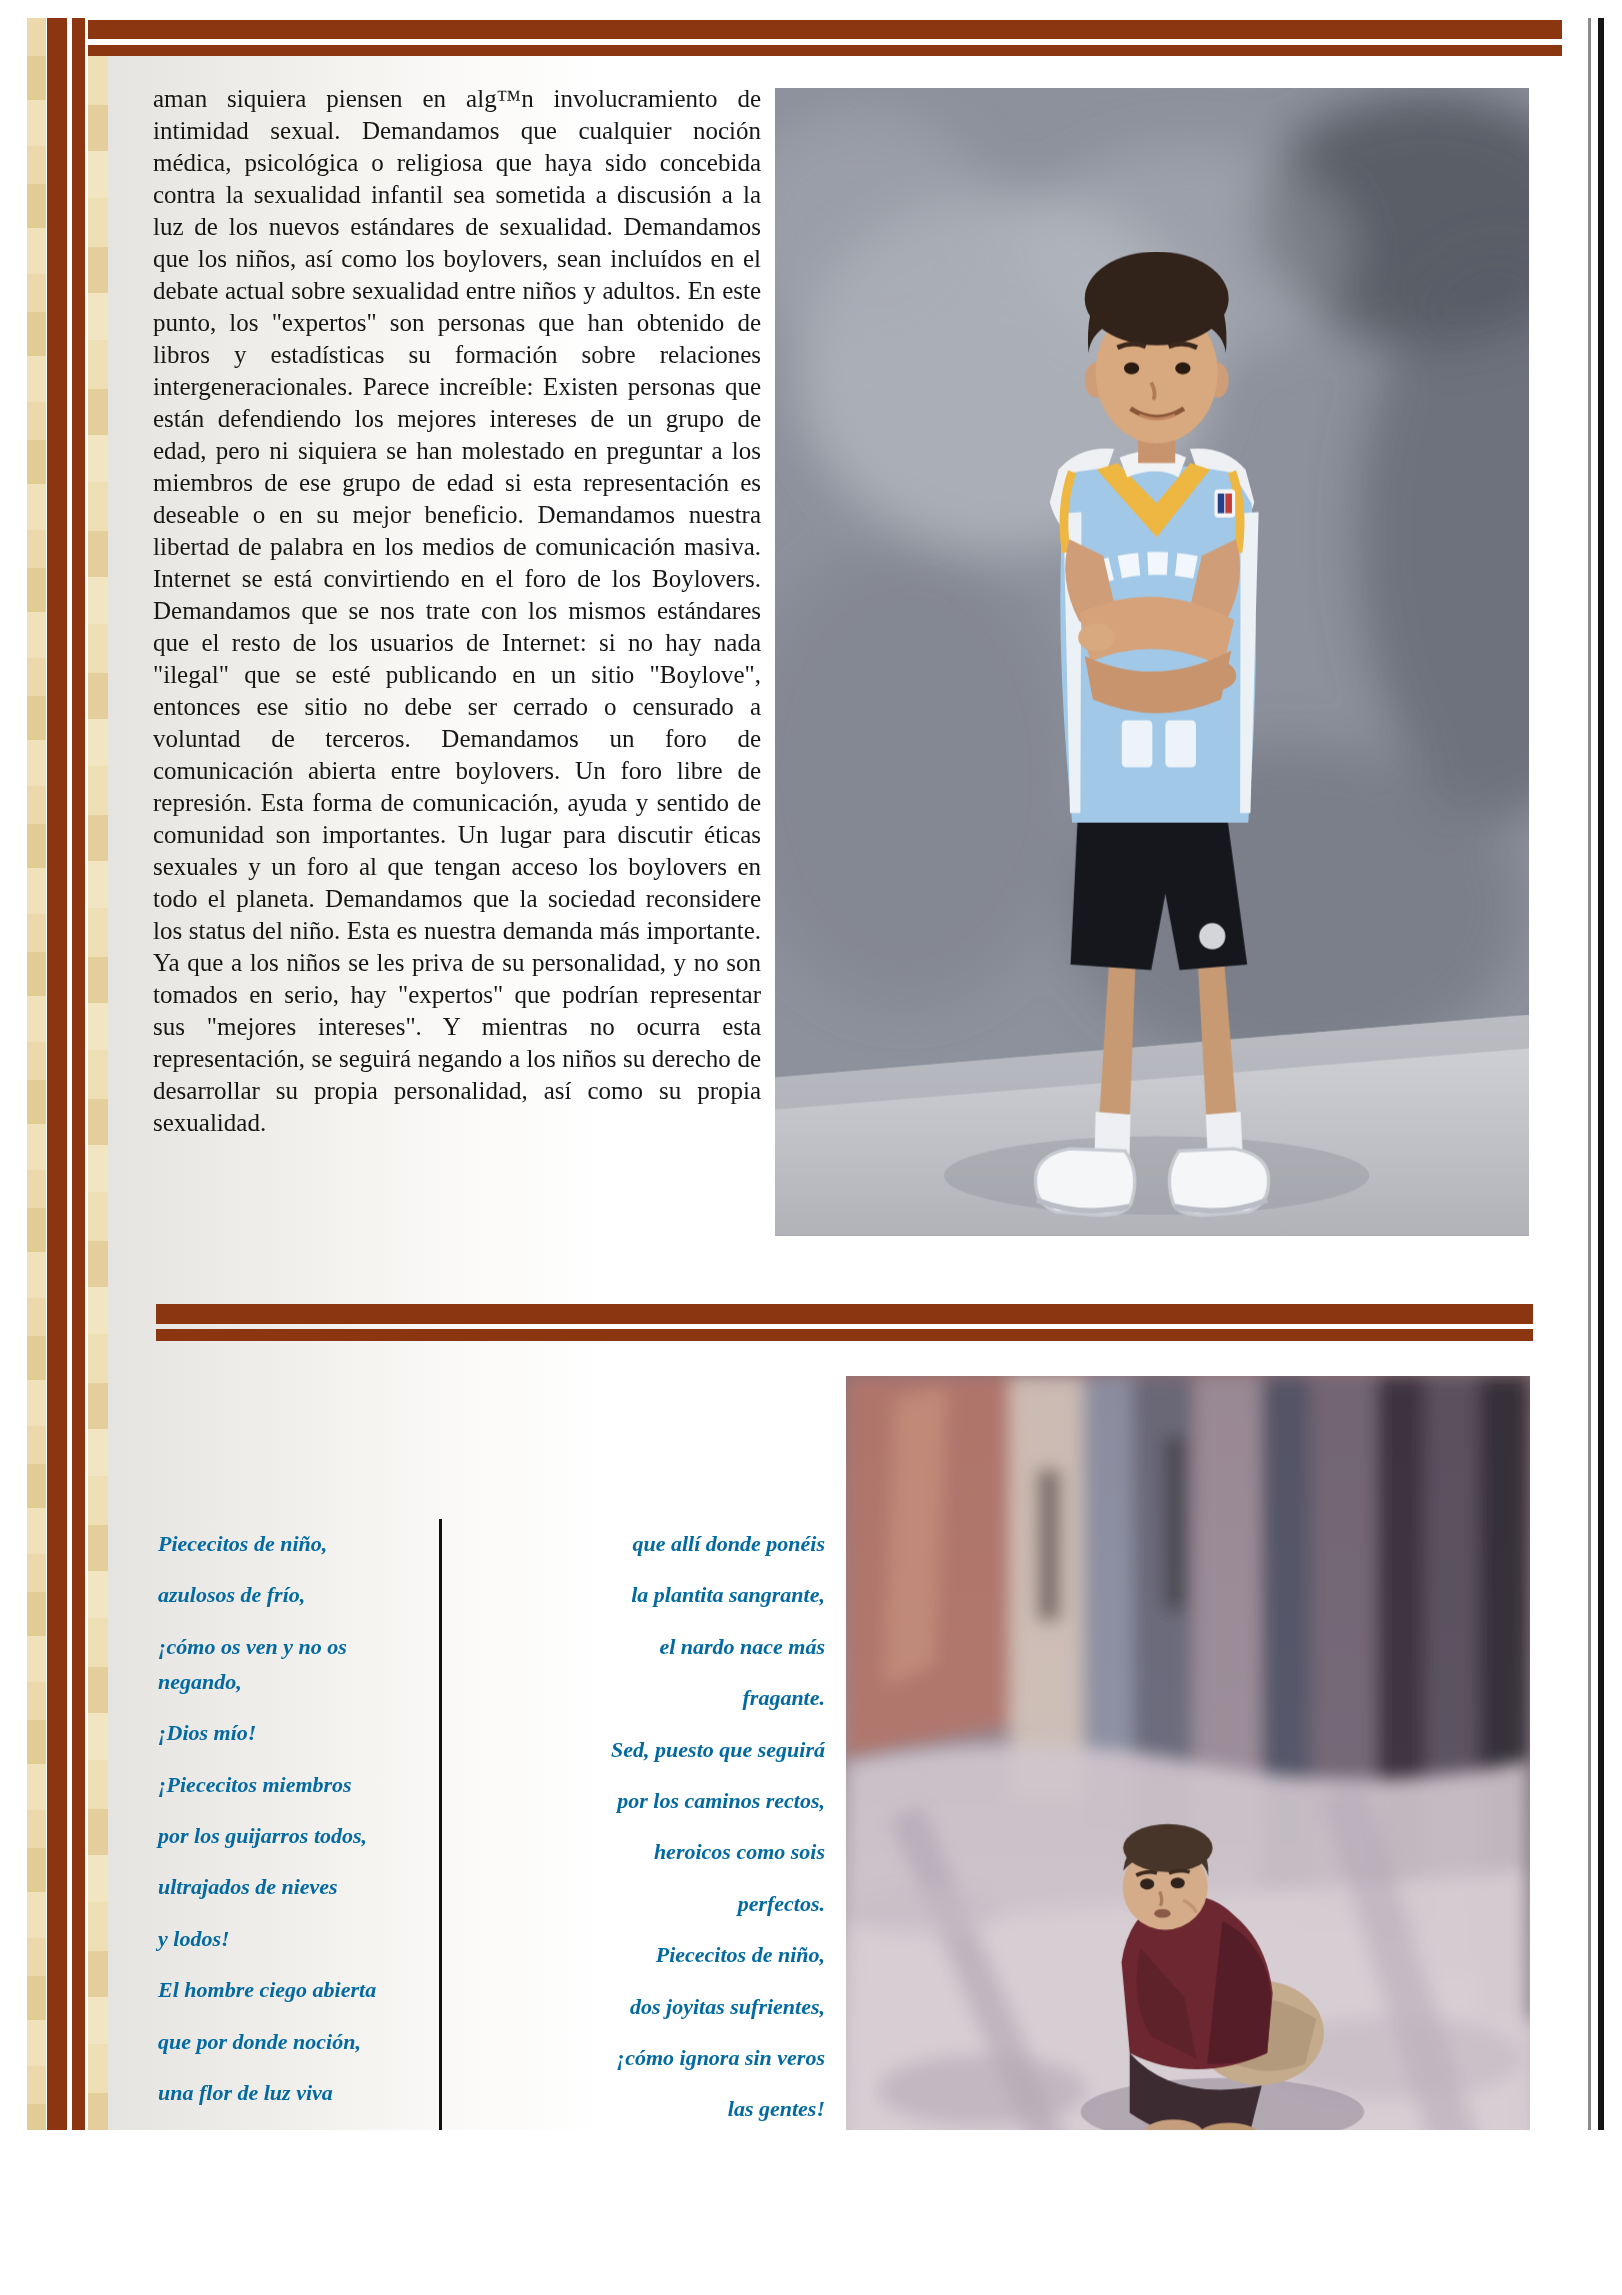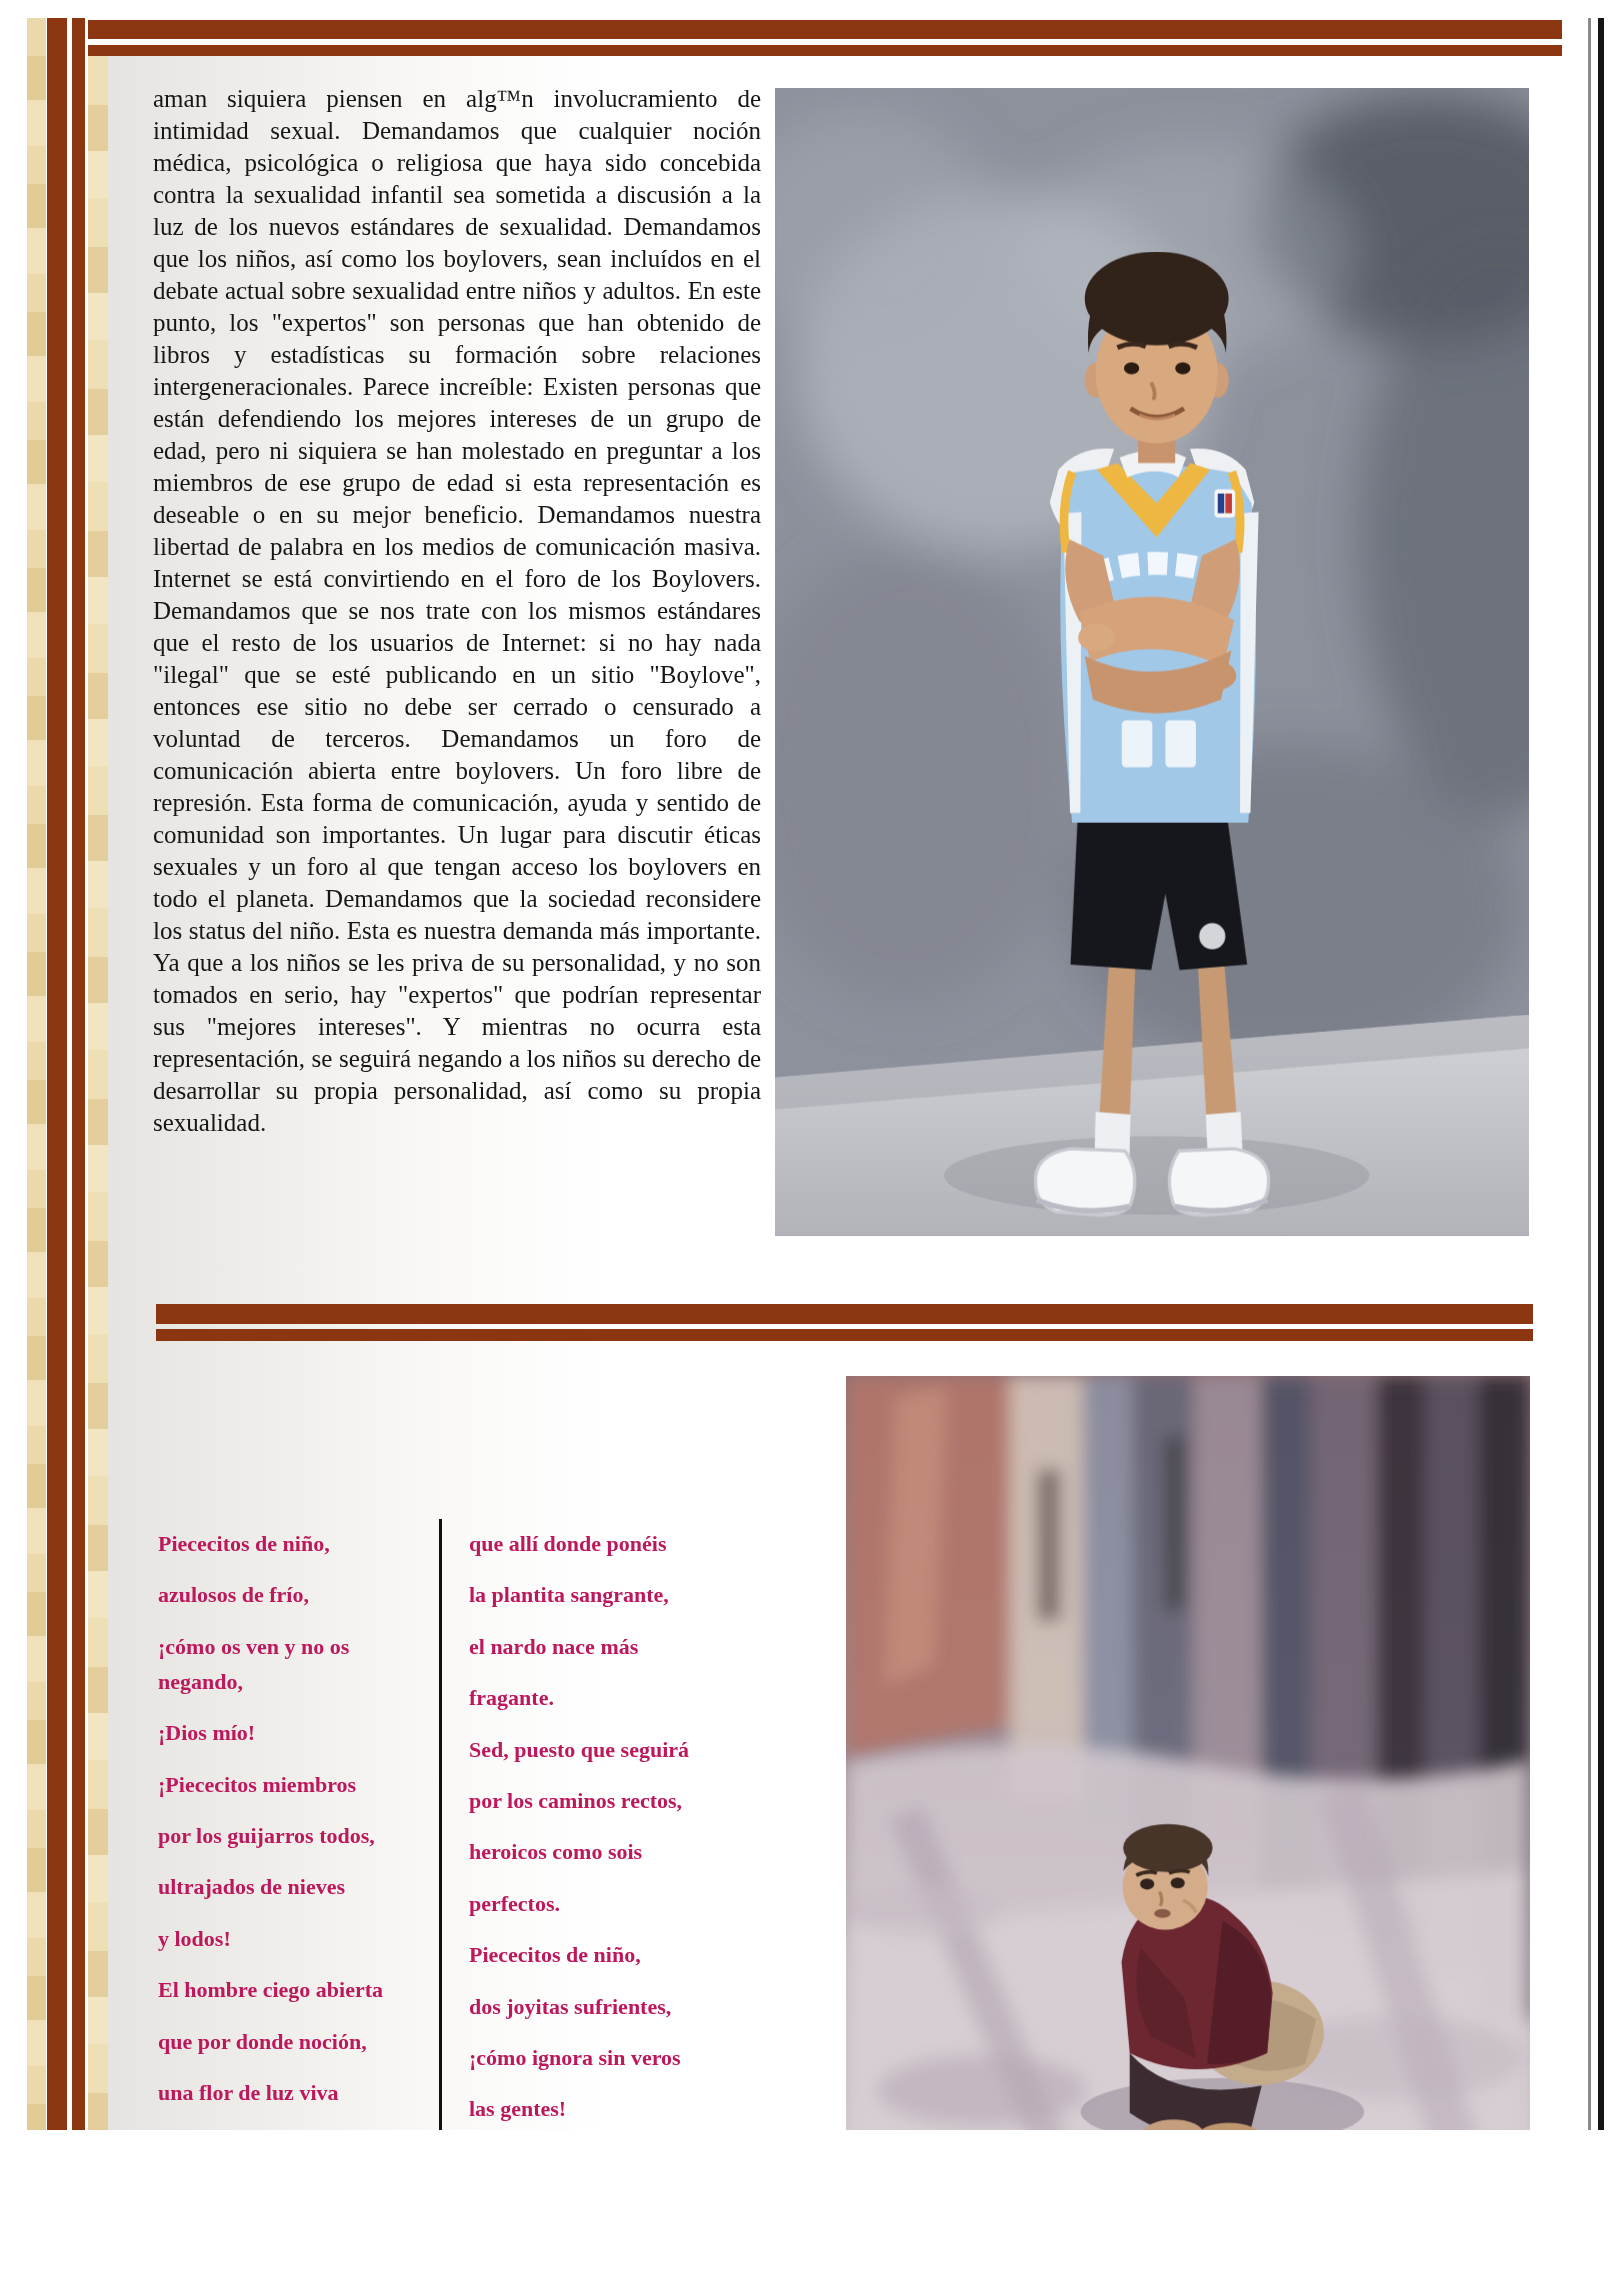--- a/index.html
+++ b/index.html
@@ -30,23 +30,23 @@
   
   .bottom-strip{left:0;top:2274px;width:829px;height:22px;
     background:linear-gradient(90deg,#e2cf9e 0%,#e8d8ae 35%,#f2ead6 70%,#ffffff 100%);}
   
   .article{
     left:153px;top:83px;width:608px;
     font-size:25px;line-height:32px;color:#161616;
     text-align:justify;
   }
   
-  .poem-col{font-size:22px;line-height:35px;font-weight:bold;color:#be185d;}
+  .poem-col{font-size:22px;line-height:35px;font-weight:bold;font-style:italic;color:#0369a1;}
   .poem-left{left:158px;top:1526px;width:273px;}
-  .poem-right{left:469px;top:1526px;width:305px;}
+  .poem-right{left:520px;top:1526px;width:305px;text-align:right;}
   .poem-line{margin-bottom:16.4px;}
   .poem-divider{left:439px;top:1519px;width:2.7px;height:652px;background:#101010;}
   .poem-rule{left:119px;top:2170px;width:693px;height:3.8px;background:#101010;}
   
   .photo-top{left:775px;top:88px;width:754px;height:1148px;}
   .painting{left:846px;top:1376px;width:684px;height:841px;}
 </style>
 </head>
 <body>
 

